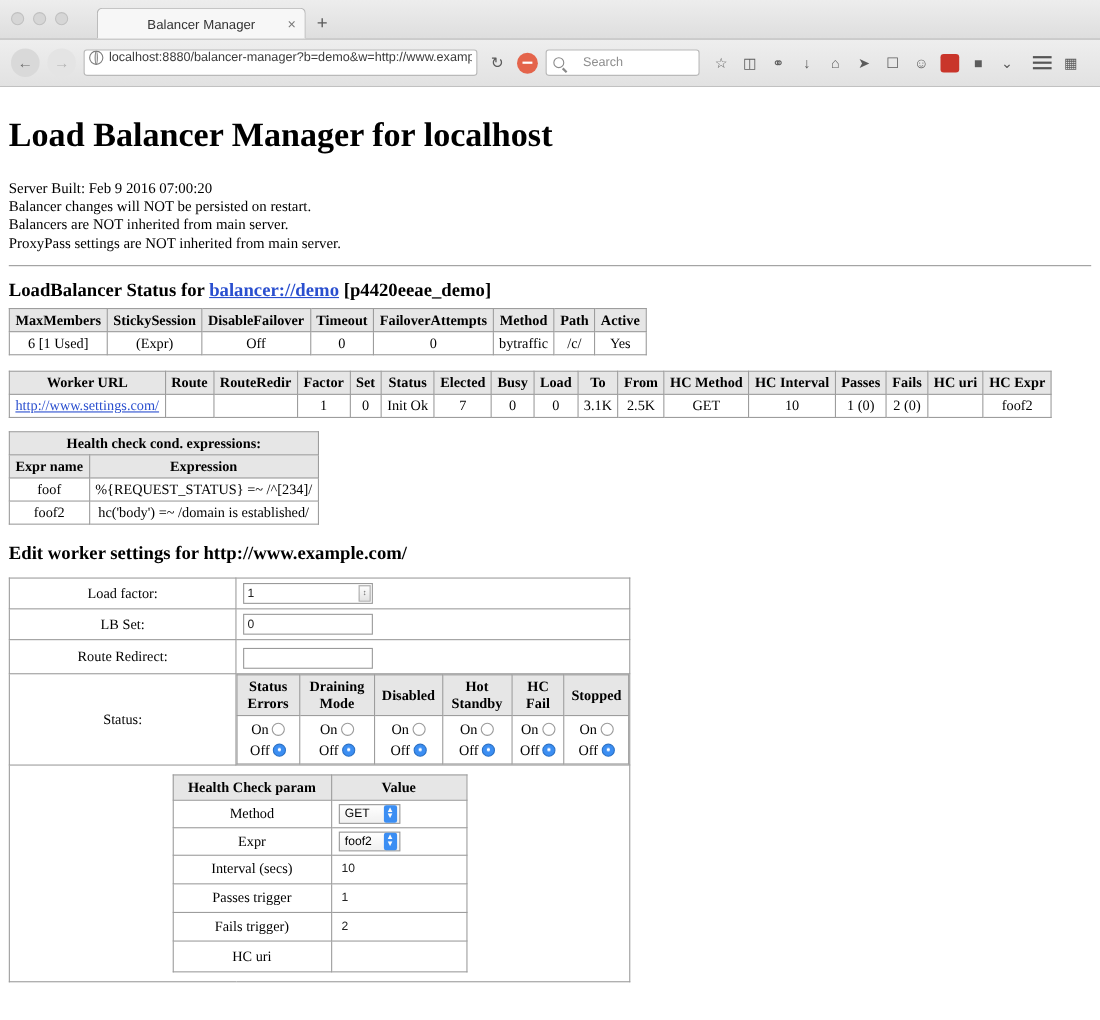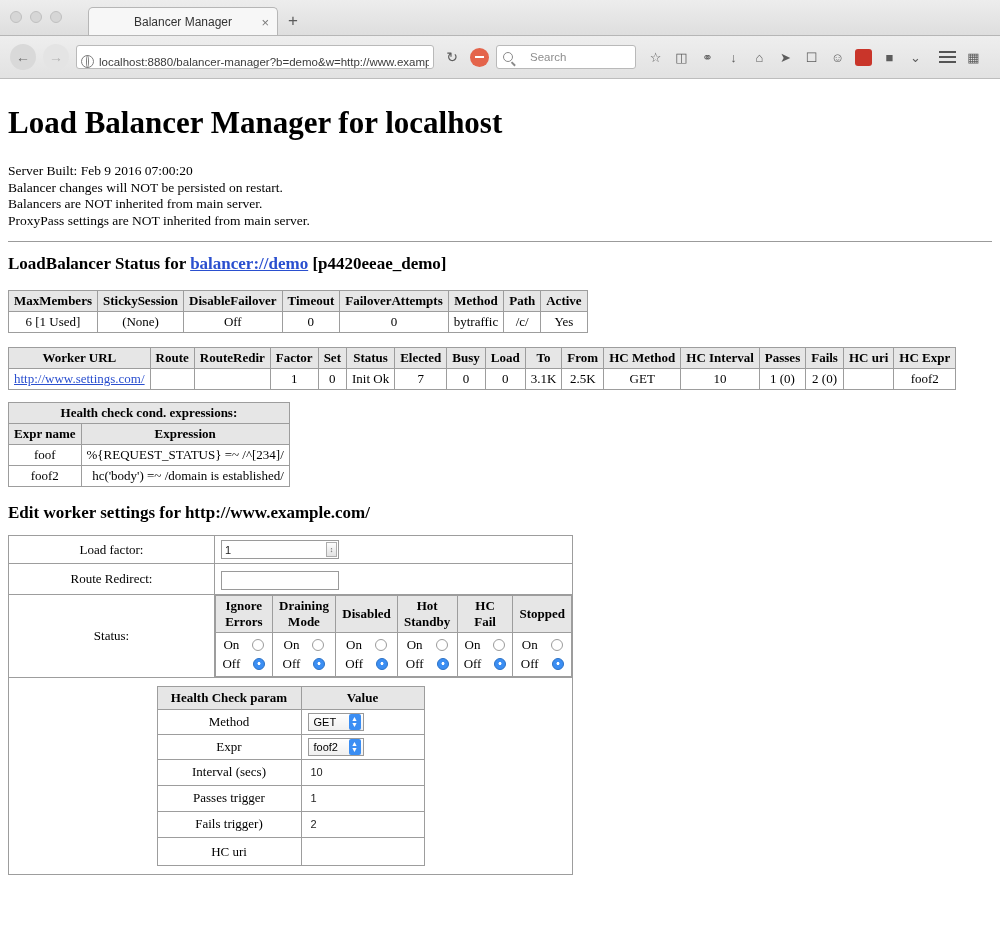--- a/index.html
+++ b/index.html
@@ -65,21 +65,21 @@
     display: flex; align-items: center; justify-content: center;
     color: #6e6e6e; font-size: 14px;
   }
   .navbtn.fwd { background: #e4e4e4; color: #b3b3b3; }
   .urlbar {
     flex: 0 0 358px;
     height: 24px;
     background: #fff;
     border: 1px solid #b9b9b9;
     border-radius: 3px;
-    display: flex; align-items: flex-end;
+    display: flex; align-items: flex-start;
     padding: 0 4px;
     gap: 5px;
     overflow: hidden;
   }
   .globe {
     width: 13px; height: 13px; border-radius: 50%;
     border: 1.5px solid #7d7d7d; flex: none;
     position: relative;
   }
   .globe:before {
@@ -145,42 +145,42 @@
     margin-bottom: 12px;
   }
   hr.rule {
     border: none;
     border-top: 1px solid #9b9b9b;
     margin: 10px 0 12px 0;
   }
   h3 {
     font-size: 17px;
     font-weight: bold;
-    margin: 0 0 16px 0;
+    margin: 0 0 6px 0;
   }
   h3 a { color: #2a4fcf; text-decoration: underline; }
 
   table.grid {
     border-collapse: collapse;
     font-size: 13px;
     font-family: "Liberation Serif", serif;
   }
   table.grid th, table.grid td {
     border: 1px solid #9d9d9d;
     padding: 2px 5px;
     text-align: center;
     white-space: nowrap;
   }
   table.grid th { background: #e6e6e6; font-weight: bold; }
   table.grid td a { color: #2a4fcf; text-decoration: underline; }
 
   .tbl-status { margin-bottom: 14px; }
   .tbl-worker { margin-bottom: 12px; }
   .tbl-hc { margin-bottom: 16px; }
-  .tbl-hc td.exprcell { text-align: right; }
+  .tbl-hc td.exprcell { text-align: center; }
 
   h3.editworker { margin: 16px 0 12px 0; }
 
   
   table.form {
     border-collapse: collapse;
     font-size: 13px;
     width: 565px;
     font-family: "Liberation Serif", serif;
   }
@@ -218,21 +218,21 @@
     border-collapse: collapse;
     font-size: 13px;
     width: 100%;
   }
   table.status-inner th, table.status-inner td {
     border: 1px solid #9d9d9d;
     padding: 2px 6px;
     text-align: center;
   }
   table.status-inner th { background: #e6e6e6; font-weight: bold; }
-  .radio-row { display: flex; align-items: center; justify-content: center; gap: 13px; line-height: 1.5; }
+  .radio-row { display: flex; align-items: center; justify-content: center; gap: 3px; line-height: 1.5; }
   .radio {
     width: 12px; height: 12px; border-radius: 50%;
     border: 1px solid #9b9b9b;
     background: #fff;
     display: inline-block;
   }
   .radio.on {
     background: radial-gradient(circle at 50% 45%, #ffffff 0 15%, #3b8ef3 25% 100%);
     border-color: #2c72c6;
   }
@@ -346,21 +346,21 @@
       <th>StickySession</th>
       <th>DisableFailover</th>
       <th>Timeout</th>
       <th>FailoverAttempts</th>
       <th>Method</th>
       <th>Path</th>
       <th>Active</th>
     </tr>
     <tr>
       <td>6 [1 Used]</td>
-      <td>(None)</td>
+      <td>(Expr)</td>
       <td>Off</td>
       <td>0</td>
       <td>0</td>
       <td>bytraffic</td>
       <td>/c/</td>
       <td>Yes</td>
     </tr>
   </tbody>
     </table>
 
@@ -434,34 +434,42 @@
         <tr>
       <td class="label">Load factor:</td>
       <td>
         <span class="txtinput spin">
           <span>1</span>
           <span class="spin-btn">↕</span>
         </span>
       </td>
     </tr>
     <tr>
+      <td class="label">LB Set:</td>
+      <td>
+        <span class="txtinput">
+              <span>0</span>
+            </span>
+      </td>
+    </tr>
+    <tr>
       <td class="label">Route Redirect:</td>
       <td>
         <span class="txtinput">
               <span></span>
             </span>
       </td>
     </tr>
     <tr>
       <td class="label">Status:</td>
       <td style="padding:0">
         <table class="status-inner">
           <tbody>
                 <tr>
-            <th>Ignore Errors</th>
+            <th>Status Errors</th>
             <th>Draining Mode</th>
             <th>Disabled</th>
             <th>Hot Standby</th>
             <th>HC Fail</th>
             <th>Stopped</th>
           </tr>
           <tr>
             <td>
               <div class="radio-row">
                       <span>On</span>

